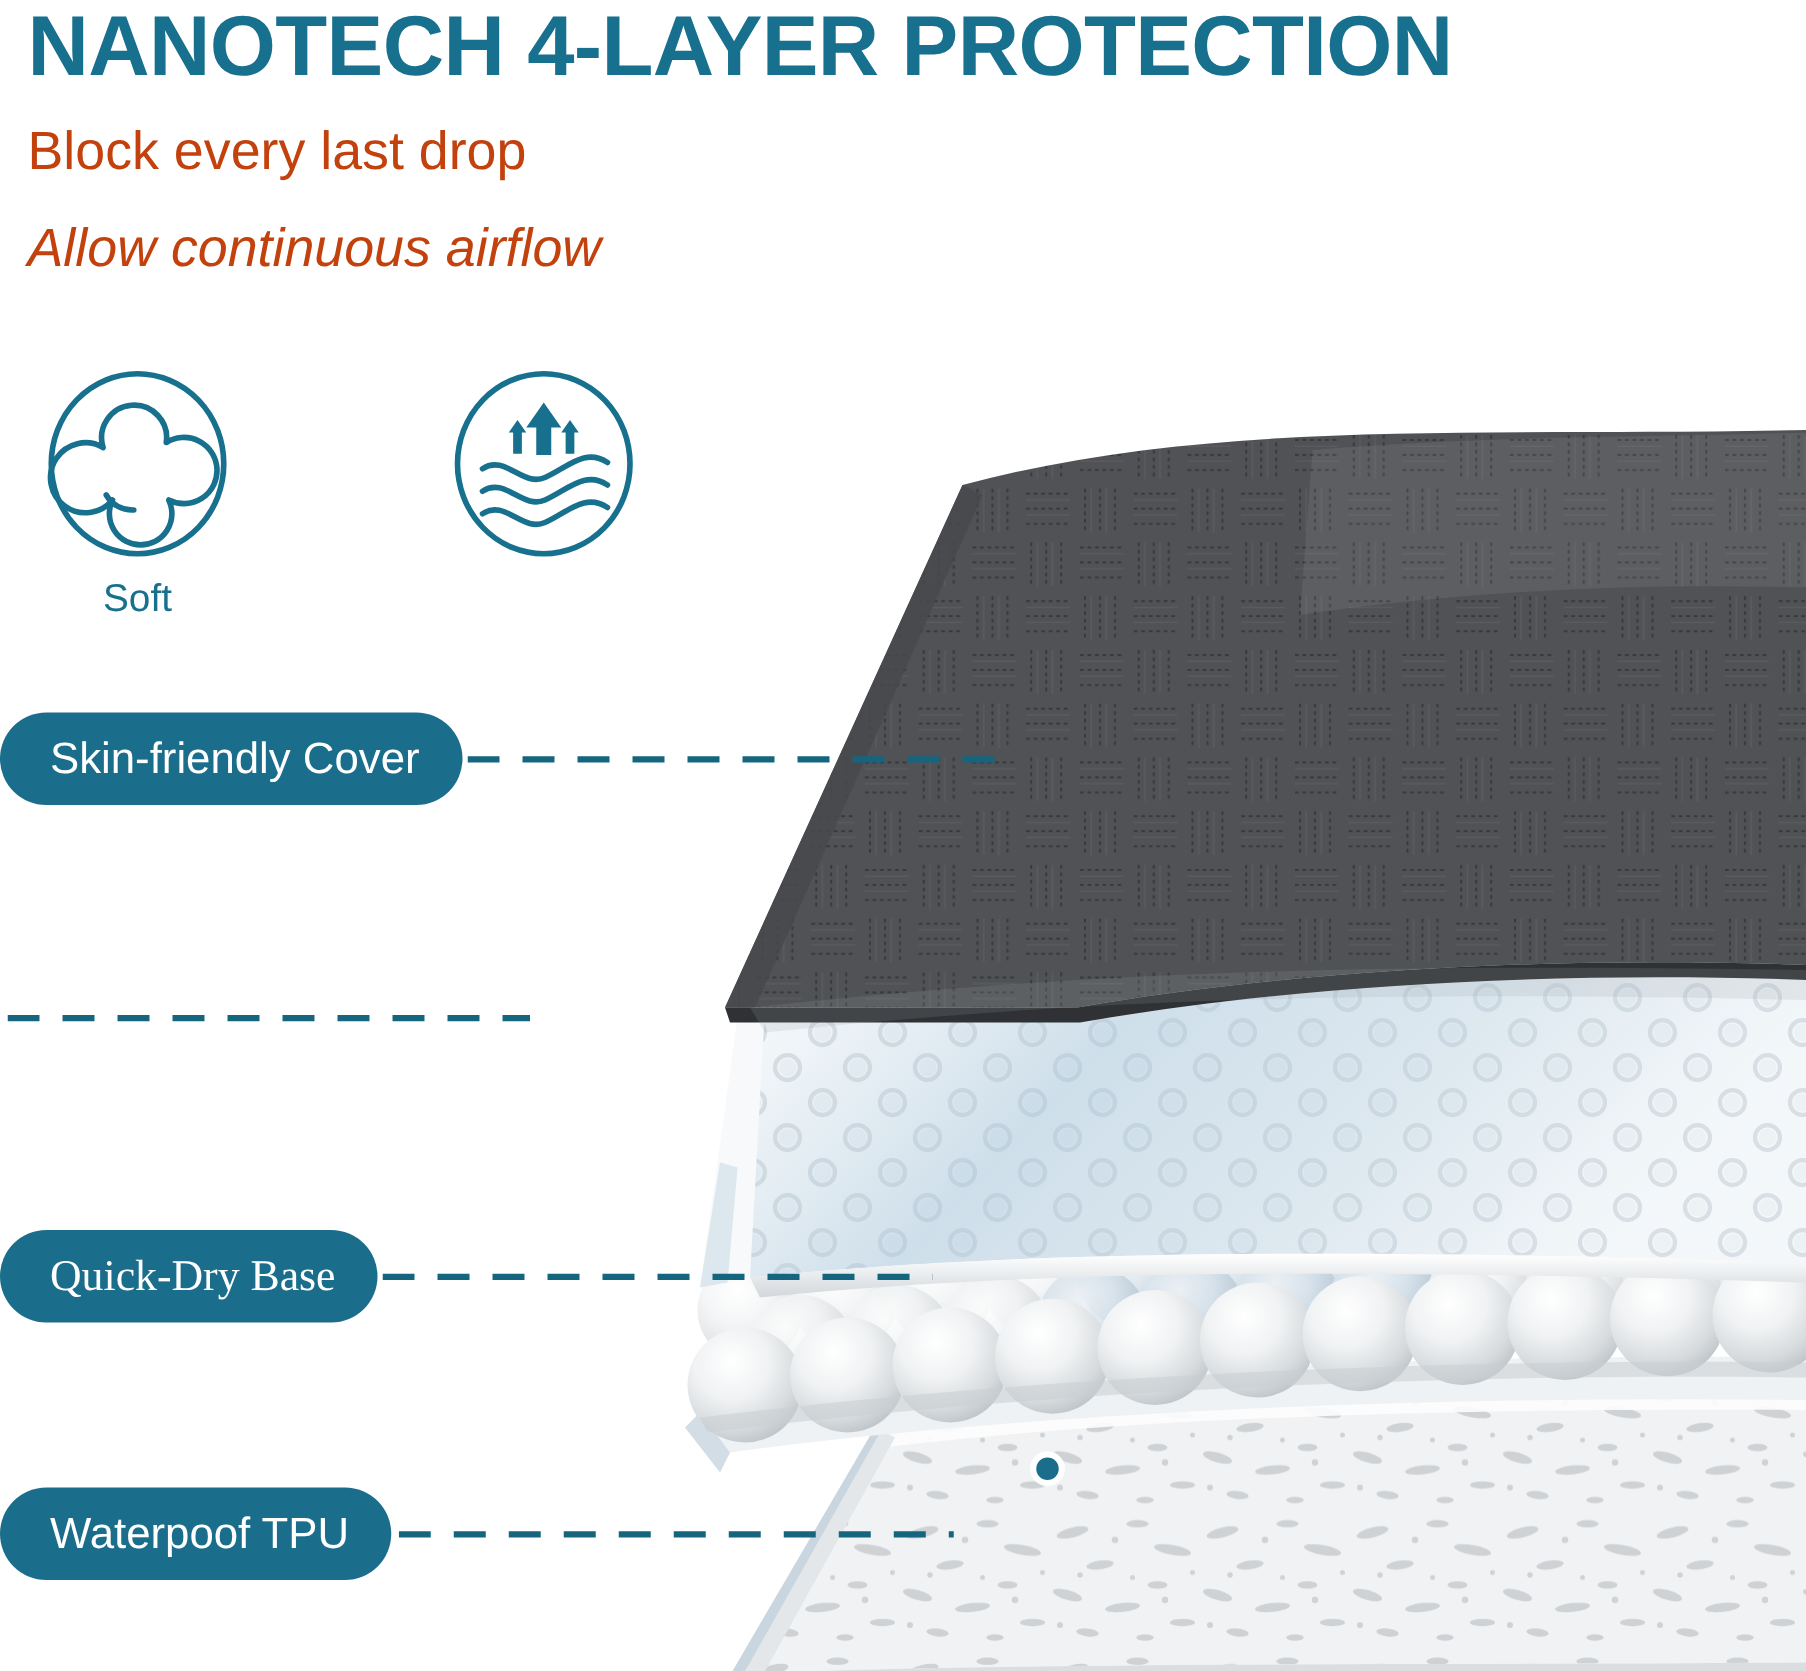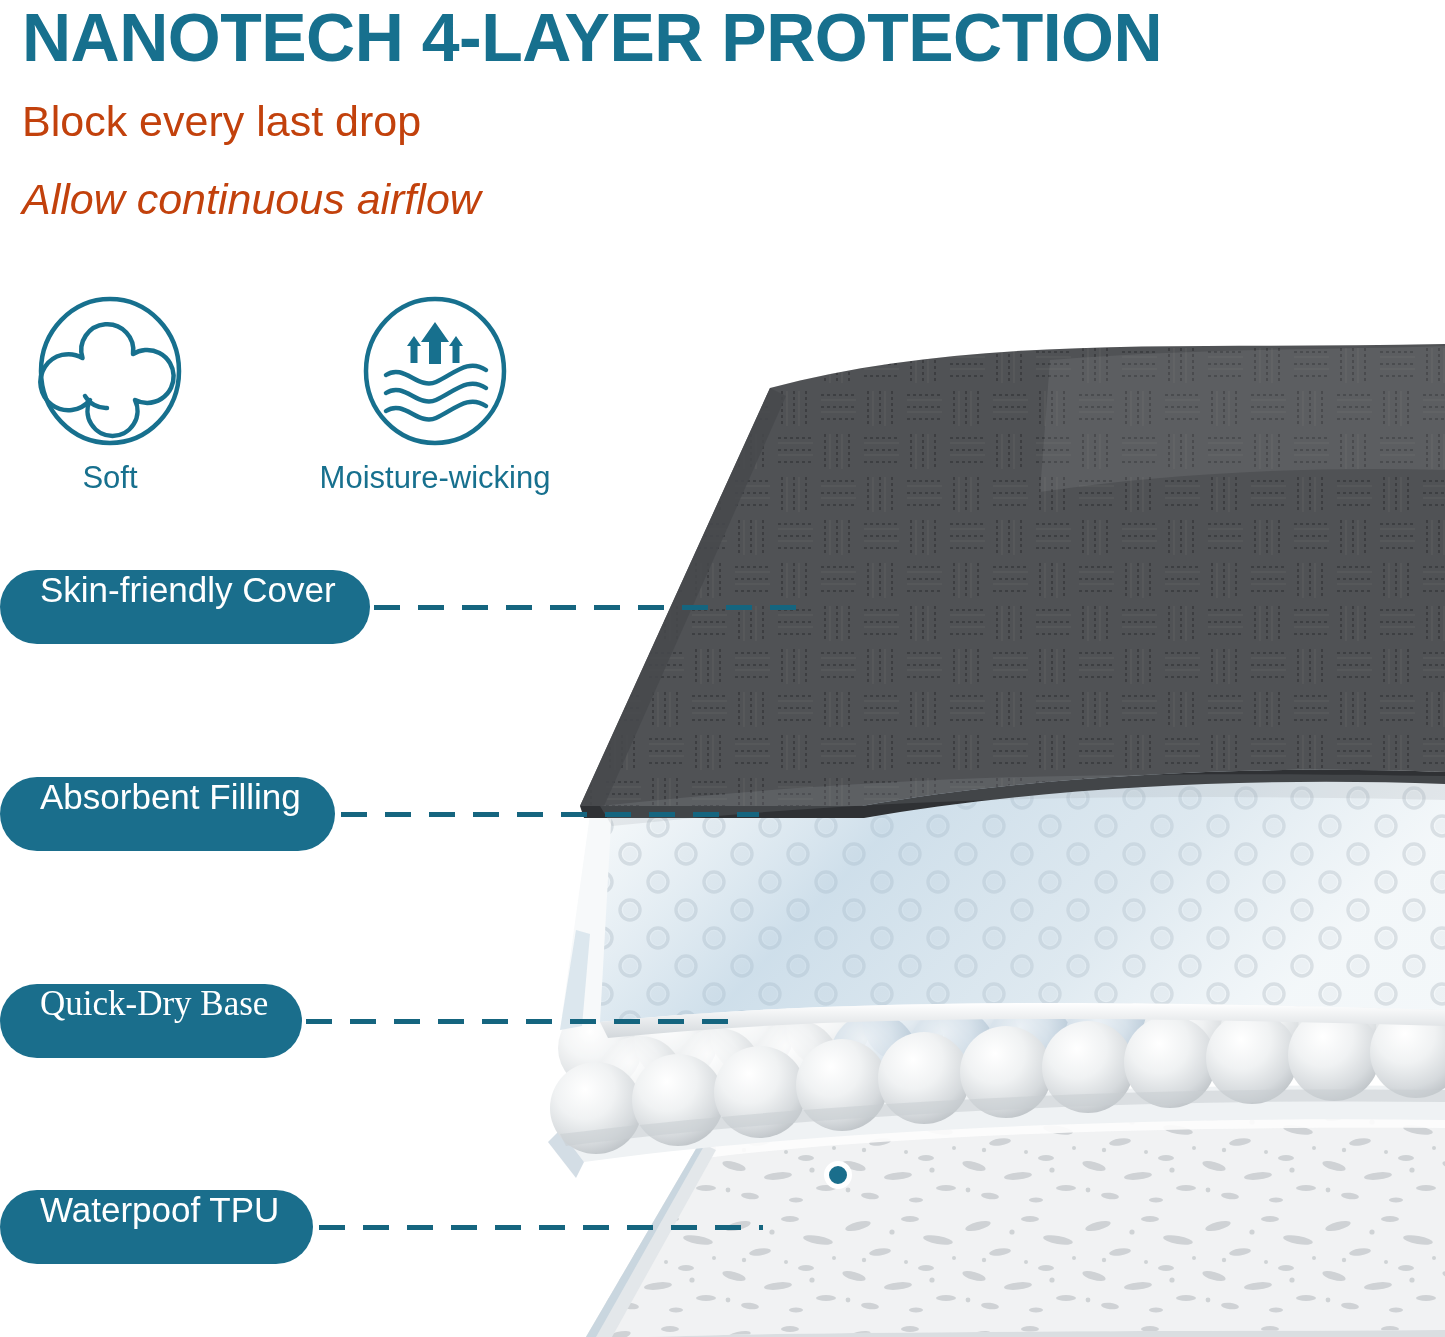--- a/index.html
+++ b/index.html
@@ -30,21 +30,21 @@
   #feat-wick{left:290px;top:296px;width:290px;}
 
   
   #stage{position:absolute;left:0;top:0;width:1445px;height:1337px;
          pointer-events:none;}
 
   
   .callout{position:absolute;left:0;height:74px;display:flex;align-items:center;}
   .pill{
     background:#1A6E8C;color:#ffffff;border-radius:40px;height:74px;
-    display:flex;padding:0 34px 0 40px;
+    display:flex;align-items:center;padding:0 34px 0 40px;
     font-size:35px;white-space:nowrap;box-sizing:border-box;
   }
   .lead{flex:0 0 auto;height:5px;position:relative;}
   .lead::before{
     content:"";position:absolute;left:0;top:0;right:0;height:5px;
     background-image:linear-gradient(to right,#15657F 0 26px,transparent 26px 44px);
     background-size:44px 5px;background-repeat:repeat-x;
   }
   .endpt{
     position:absolute;width:28px;height:28px;border-radius:50%;
@@ -90,21 +90,20 @@
 
       <path d="M54 40 L61 50 L57.5 50 L57.5 67 L50.5 67 L50.5 50 L47 50 Z" fill="#17708E"></path>
 
       <path d="M96 40 L103 50 L99.5 50 L99.5 67 L92.5 67 L92.5 50 L89 50 Z" fill="#17708E"></path>
 
       <path d="M26 79 C44 67, 58 94, 76 86 C94 78, 108 62, 126 74" fill="none" stroke="#17708E" stroke-width="4.5" stroke-linecap="round"></path>
       <path d="M26 97 C44 85, 58 112, 76 104 C94 96, 108 80, 126 92" fill="none" stroke="#17708E" stroke-width="4.5" stroke-linecap="round"></path>
       <path d="M26 115 C44 103, 58 130, 76 122 C94 114, 108 98, 126 110" fill="none" stroke="#17708E" stroke-width="4.5" stroke-linecap="round"></path>
     </svg>
   </div>
-  <div class="cap">Moisture-wicking</div>
 </div>
 
 <svg id="stage" viewBox="0 0 1445 1337">
   <defs>
 
     <pattern id="weave" width="86" height="86" patternUnits="userSpaceOnUse">
       <rect width="86" height="86" fill="#5A5C5F"></rect>
       <g stroke="#3E4043" stroke-width="1.6" stroke-dasharray="3 3">
         <line x1="4" y1="8" x2="39" y2="8"></line>
         <line x1="4" y1="20" x2="39" y2="20"></line>
@@ -307,23 +306,20 @@
 
 <div class="callout" id="co-1">
   <div class="pill">
     <span>Skin-friendly Cover</span>
   </div>
   <div class="lead" style="width:434px;margin-left:4px;"></div>
   <div class="endpt hollow" style="left:838px;top:605px;"></div>
 </div>
 
 <div class="callout" id="co-2">
-  <div class="pill">
-    <span>Absorbent Filling</span>
-  </div>
   <div class="lead" style="width:418px;margin-left:6px;"></div>
 
 </div>
 
 <div class="callout" id="co-3">
   <div class="pill">
     <span>Quick-Dry Base</span>
   </div>
   <div class="lead" style="width:440px;margin-left:4px;"></div>
 

